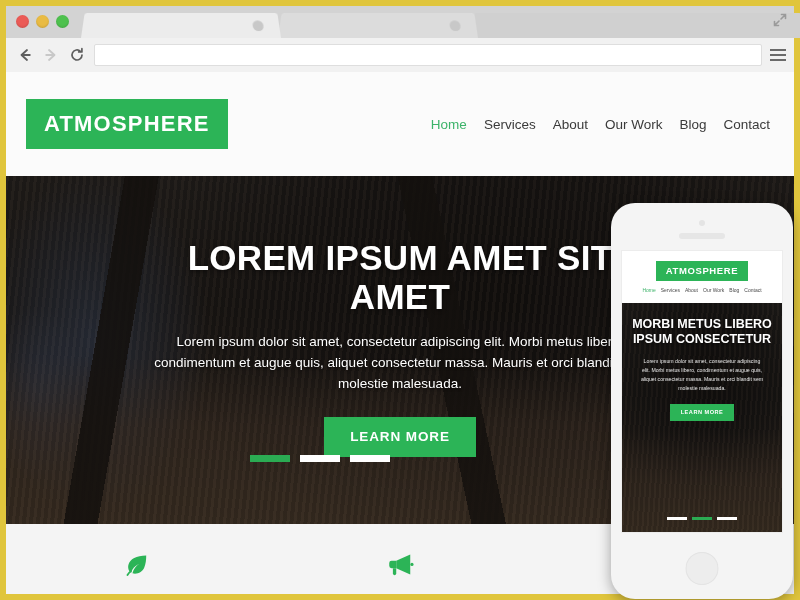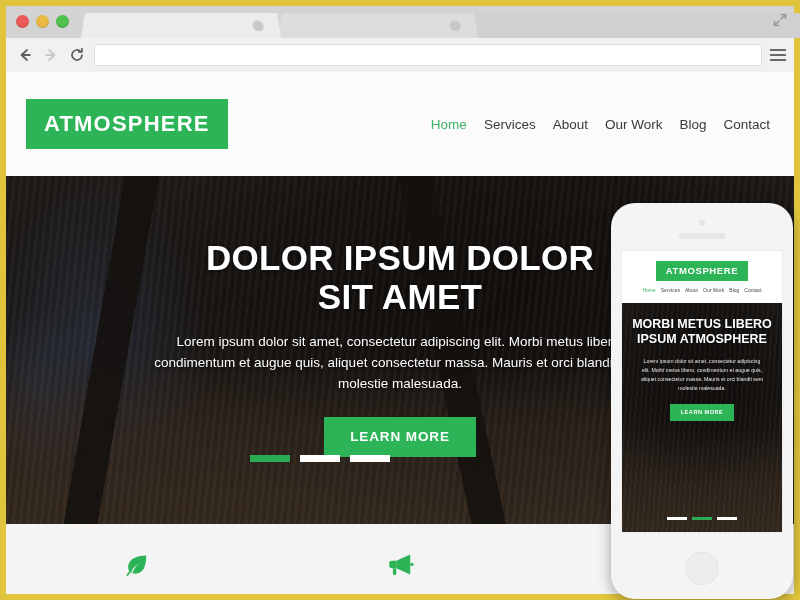--- a/index.html
+++ b/index.html
@@ -428,21 +428,21 @@
       <span class="nav-item">Blog</span>
       <span class="nav-item">Contact</span>
     </nav>
   </div>
 
   <div id="hero">
     <div id="hero-photo"></div>
     <div id="hero-overlay"></div>
 
     <div id="hero-content">
-      <h1 id="hero-title">DOLOR IPSUM DOLOR SIT AMET</h1>
+      <h1 id="hero-title">LOREM IPSUM AMET SIT AMET</h1>
       <p id="hero-subtitle">Lorem ipsum dolor sit amet, consectetur adipiscing elit. Morbi metus libero, condimentum et augue quis, aliquet consectetur massa. Mauris et orci blandit sem molestie malesuada.</p>
       <a id="hero-cta">LEARN MORE</a>
     </div>
 
     <div id="hero-slider-dots">
       <span class="dot active"></span>
       <span class="dot"></span>
       <span class="dot"></span>
     </div>
   </div>
@@ -479,21 +479,21 @@
           <span class="nav-item">Our Work</span>
           <span class="nav-item">Blog</span>
           <span class="nav-item">Contact</span>
         </div>
       </div>
 
       <div id="phone-hero">
         <div id="phone-hero-photo"></div>
         <div id="phone-hero-overlay"></div>
         <div id="phone-hero-content">
-          <div id="phone-hero-title">MORBI METUS LIBERO IPSUM ATMOSPHERE</div>
+          <div id="phone-hero-title">MORBI METUS LIBERO IPSUM CONSECTETUR</div>
           <div id="phone-hero-subtitle">Lorem ipsum dolor sit amet, consectetur adipiscing elit. Morbi metus libero, condimentum et augue quis, aliquet consectetur massa. Mauris et orci blandit sem molestie malesuada.</div>
           <a id="phone-hero-cta">LEARN MORE</a>
         </div>
         <div id="phone-slider-dots">
           <span class="dot"></span>
           <span class="dot active"></span>
           <span class="dot"></span>
         </div>
       </div>
     </div>

